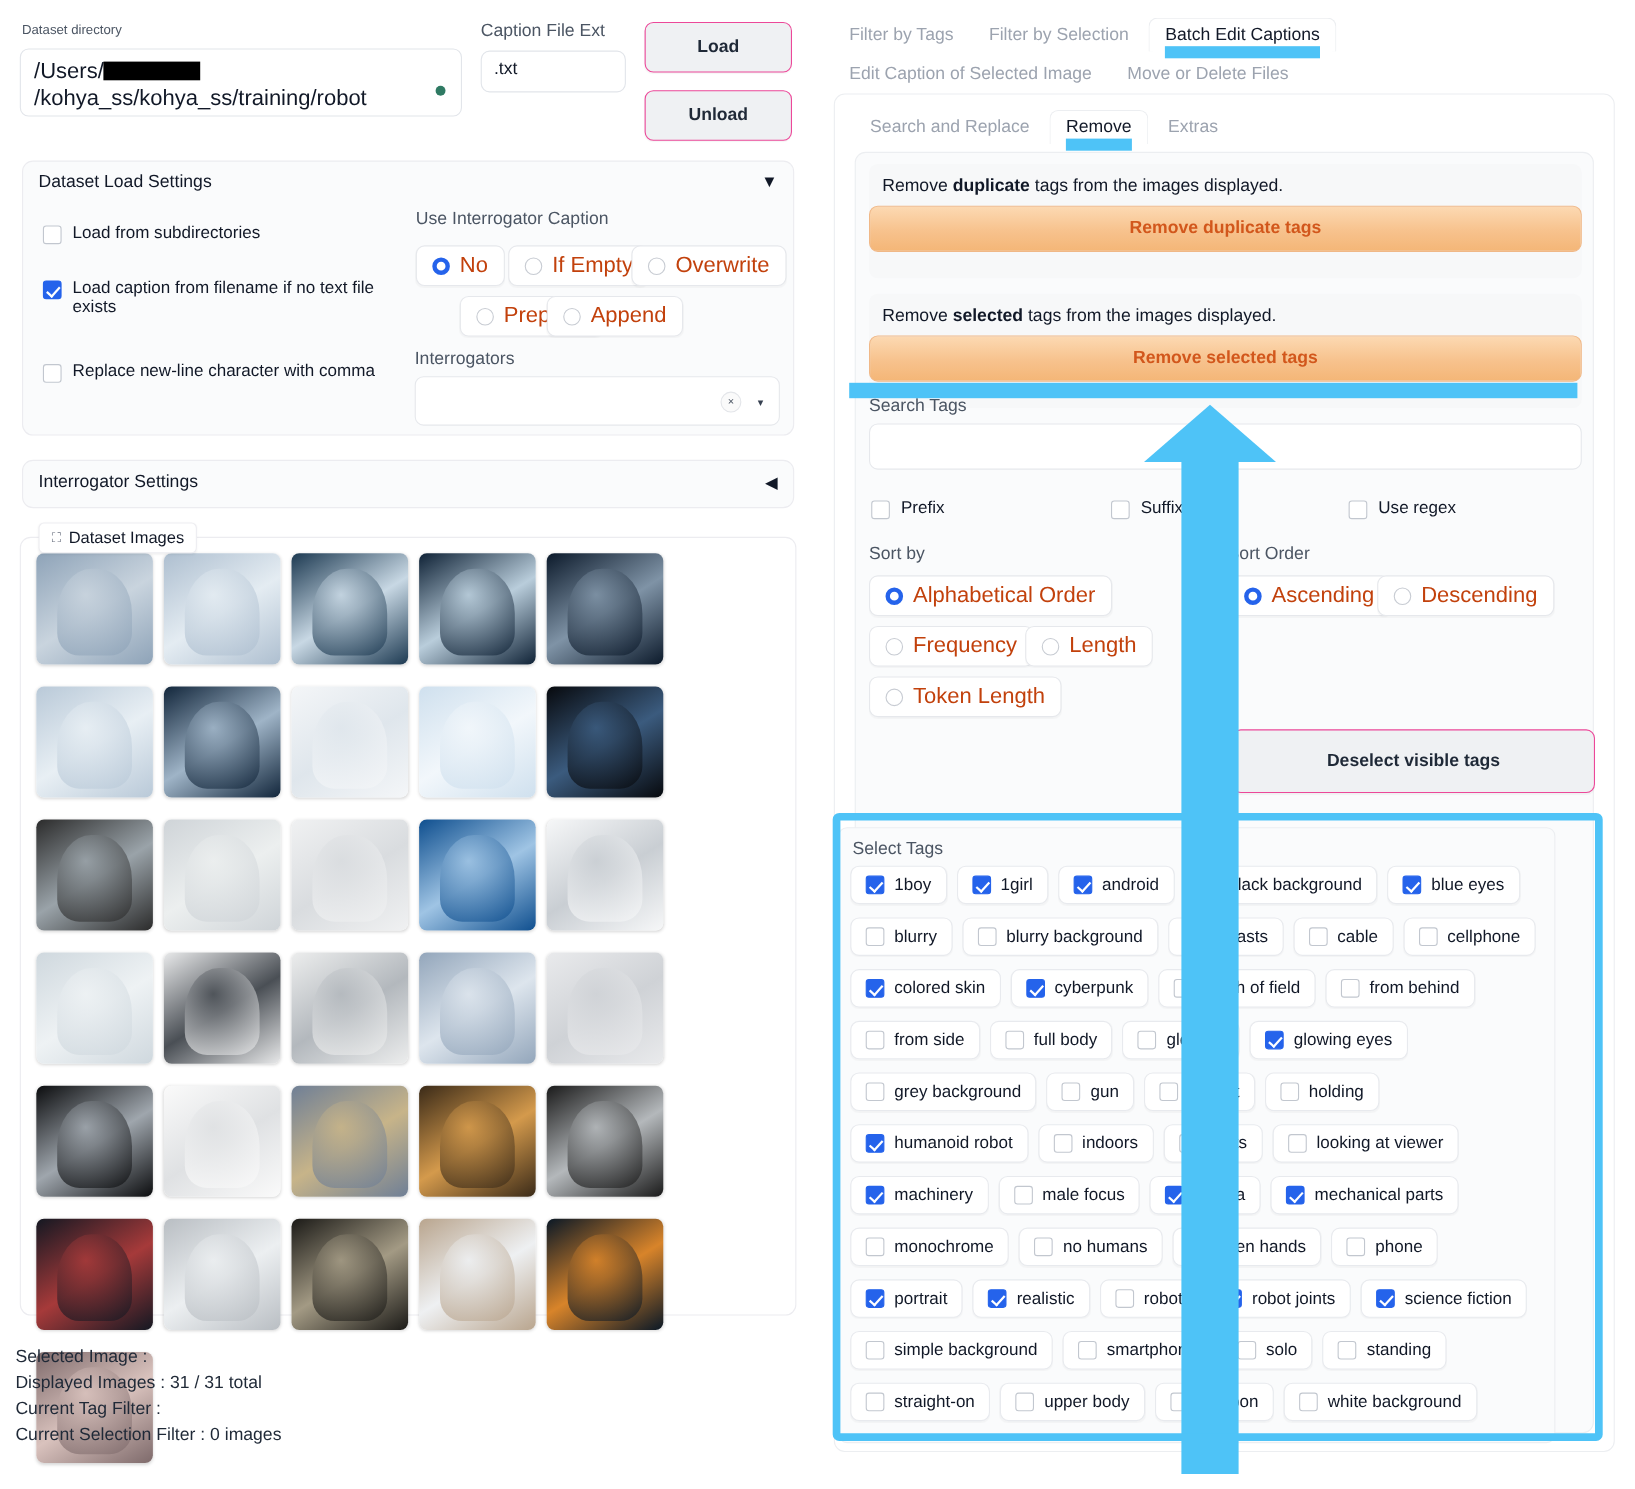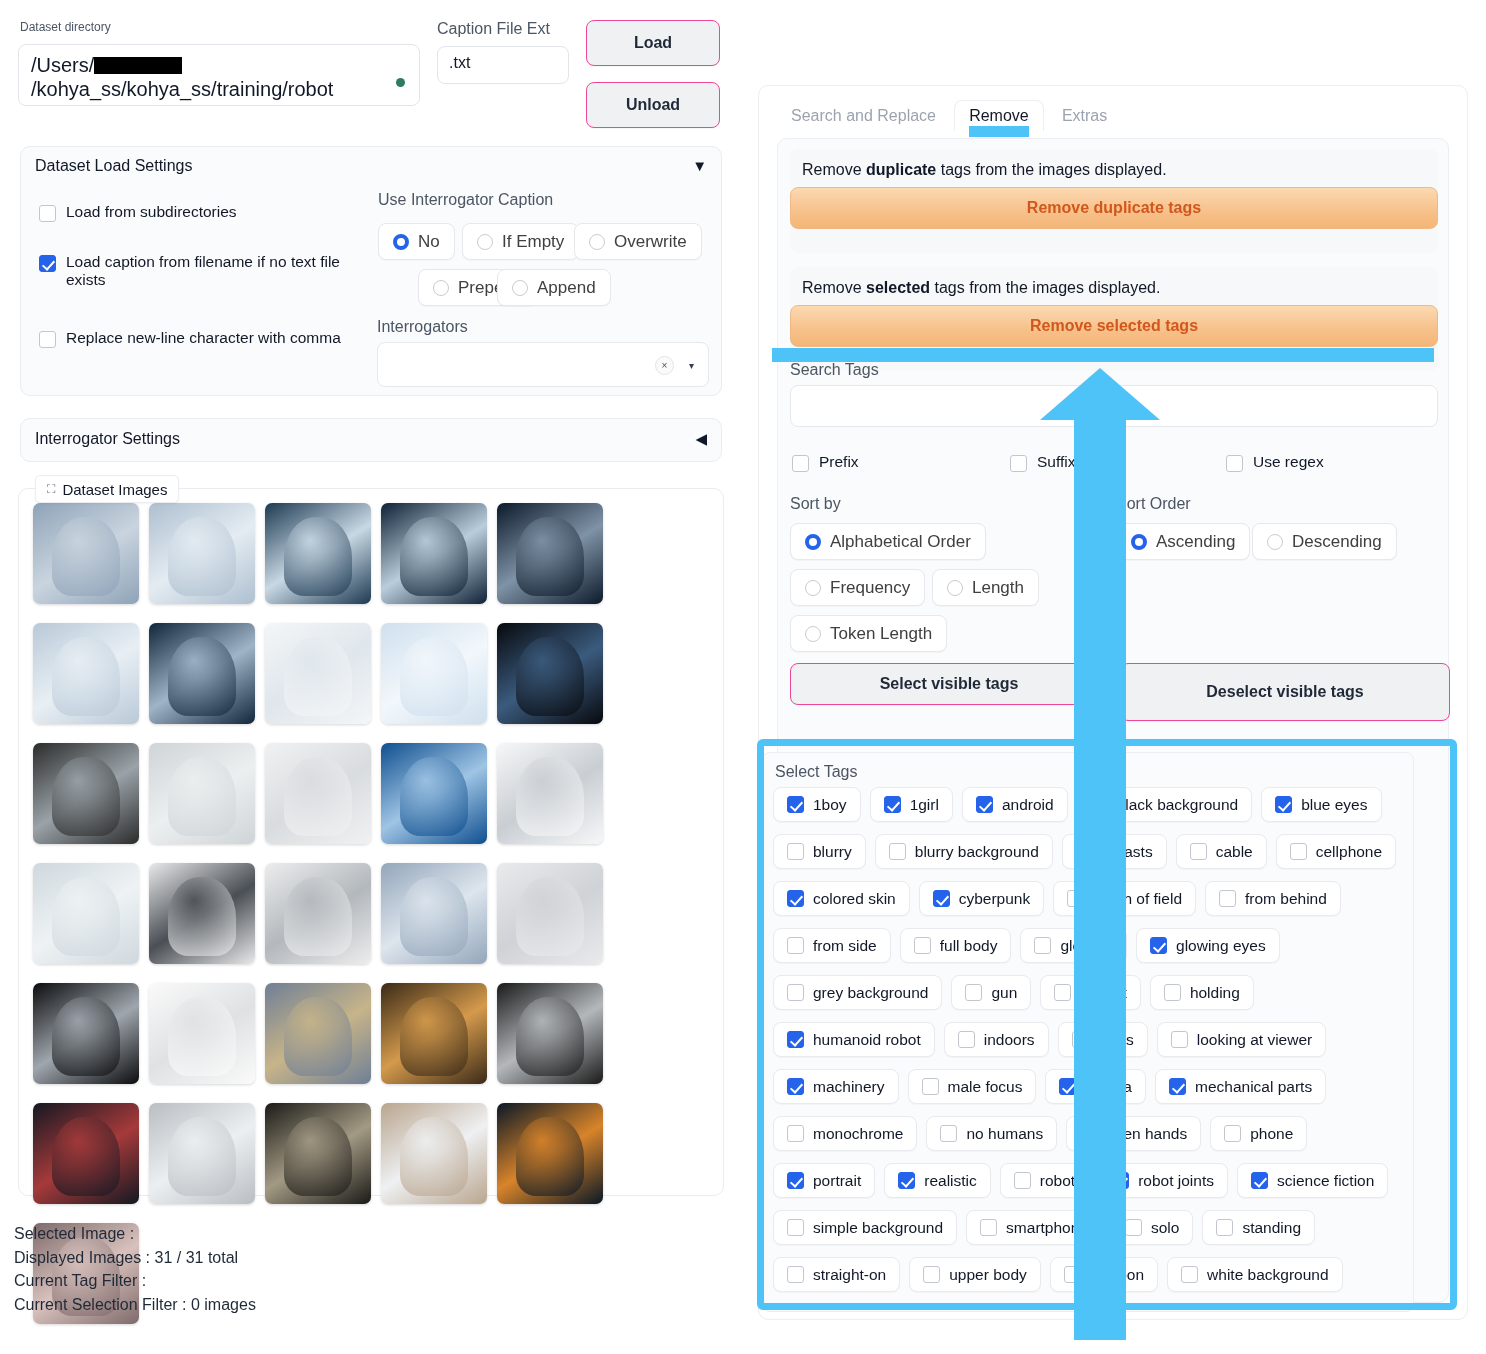--- a/index.html
+++ b/index.html
@@ -57,21 +57,21 @@
   .cbx.on { background:#2563eb; border-color:#2563eb; position:relative; }
   .cbx.on::after {
     content:""; position:absolute; left:5px; top:1.5px; width:5px; height:10px;
     border:solid #fff; border-width:0 2.2px 2.2px 0; transform:rotate(42deg);
   }
 
   .uic-label { position:absolute; left:377px; top:190px; font-size:16px; color:#4b5563; }
   .radio-pill {
     position:absolute; display:flex; align-items:center; gap:9px;
     background:#fff; border:1px solid #e6e8ec; border-radius:8px;
-    height:37px; padding:0 14px; font-size:17px; color:#404040;
+    height:37px; padding:0 14px; font-size:20px; color:#c2410c;
     box-shadow:0 1px 1px rgba(0,0,0,0.03);
   }
   .rdo { width:16px; height:16px; border-radius:50%; border:1.6px solid #c8ccd3; background:#fff; flex:none; }
   .rdo.on { border:4.5px solid #2563eb; background:#fff; }
 
   .intr-label { position:absolute; left:377px; top:318px; font-size:16px; color:#4b5563; }
   .intr-box {
     position:absolute; left:377px; top:342px; width:332px; height:45px;
     background:#fff; border:1px solid #e6e8ec; border-radius:8px;
   }
@@ -250,20 +250,28 @@
     <div class="status">
       <div>Selected Image :</div>
       <div>Displayed Images : 31 / 31 total</div>
       <div>Current Tag Filter :</div>
       <div>Current Selection Filter : 0 images</div>
     </div>
   </div>
 
   <div class="right">
 
+    <div class="tabs-top">
+      <span class="tab">Filter by Tags</span>
+      <span class="tab">Filter by Selection</span>
+      <span class="tab sel"><span>Batch Edit Captions</span><span class="ul"></span></span>
+      <br>
+      <span class="tab" style="margin-top:6px;">Edit Caption of Selected Image</span>
+      <span class="tab" style="margin-top:6px;">Move or Delete Files</span>
+    </div>
 
     <div class="outer-card">
 
       <div class="tabs-sub">
         <span class="tab">Search and Replace</span>
         <span class="tab sel"><span>Remove</span><span class="ul"></span></span>
         <span class="tab">Extras</span>
       </div>
 
       <div class="inner-card">
@@ -315,21 +323,20 @@
         <div class="lbl" style="left:338px; top:356px;">Sort Order</div>
         <div class="radio-pill" style="left:338px; top:384px;justify-content:space-between;">
           <span class="rdo on"></span>
           <span>Ascending</span>
         </div>
         <div class="radio-pill" style="left:474px; top:384px;">
           <span class="rdo"></span>
           <span>Descending</span>
         </div>
 
-        <div class="btn-grey" style="left:12px; top:524px; width:318px; height:42px; font-weight:bold;">Select visible tags</div>
         <div class="btn-grey" style="left:342px; top:524px; width:330px; height:58px; font-weight:bold;">Deselect visible tags</div>
 
       </div>
     </div>
 
     <div class="tags-panel">
       <div class="lbl" style="left:12px; top:10px;">Select Tags</div>
       <div class="tags-wrap" id="tags-wrap"><div class="tag">
             <span class="cbx on" style="margin-top: 0px;"></span>
             <span>1boy</span>

